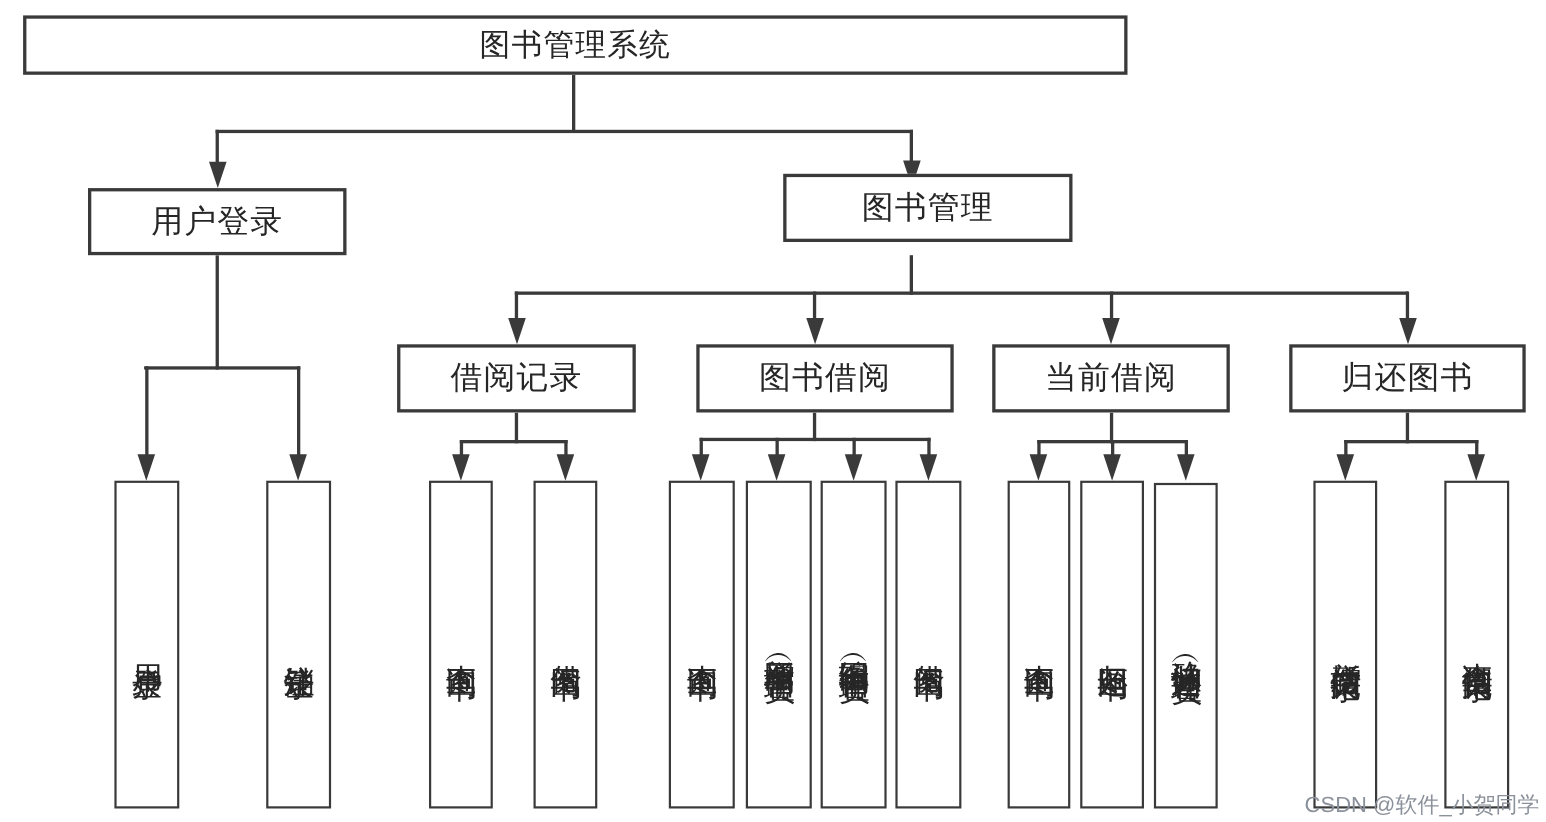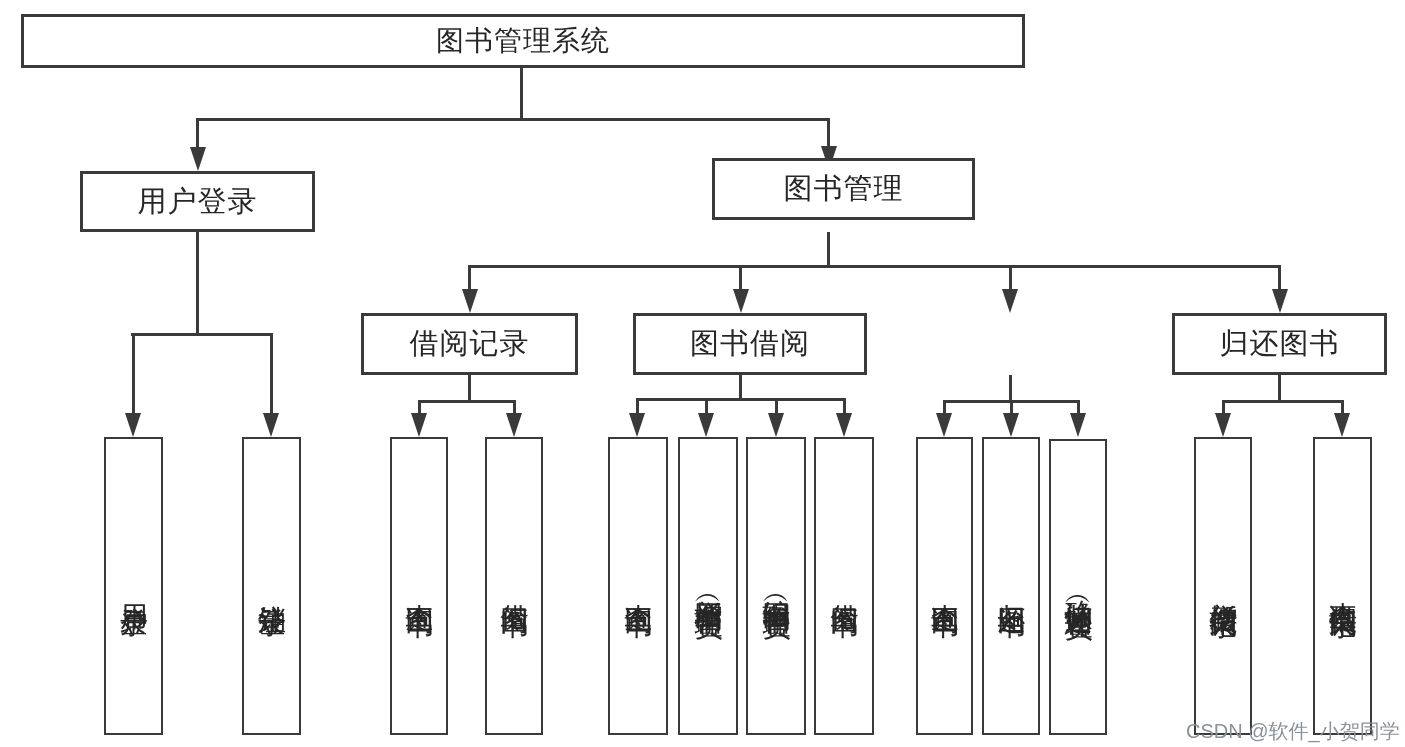--- a/index.html
+++ b/index.html
@@ -85,20 +85,23 @@
     <div class="arrow" style="left:1002px;top:289px"></div>
     <div class="vline" style="left:1278px;top:265px;height:27px"></div>
     <div class="arrow" style="left:1271.5px;top:289px"></div>
   </div>
 
   <div class="box" style="left:361px;top:313px;width:217px;height:62px">
     <span class="hlabel">借阅记录</span>
   </div>
   <div class="box" style="left:633px;top:313px;width:234px;height:62px">
     <span class="hlabel">图书借阅</span>
+  </div>
+  <div class="box" style="left:902px;top:313px;width:216px;height:62px">
+    <span class="hlabel">当前借阅</span>
   </div>
   <div class="box" style="left:1172px;top:313px;width:215px;height:62px">
     <span class="hlabel">归还图书</span>
   </div>
 
   <div>
     <div class="vline" style="left:468px;top:375px;height:28px"></div>
     <div class="hline" style="left:417.5px;top:400px;width:98px"></div>
     <div class="vline" style="left:417.5px;top:400px;height:16px"></div>
     <div class="arrow" style="left:411px;top:413px"></div>

